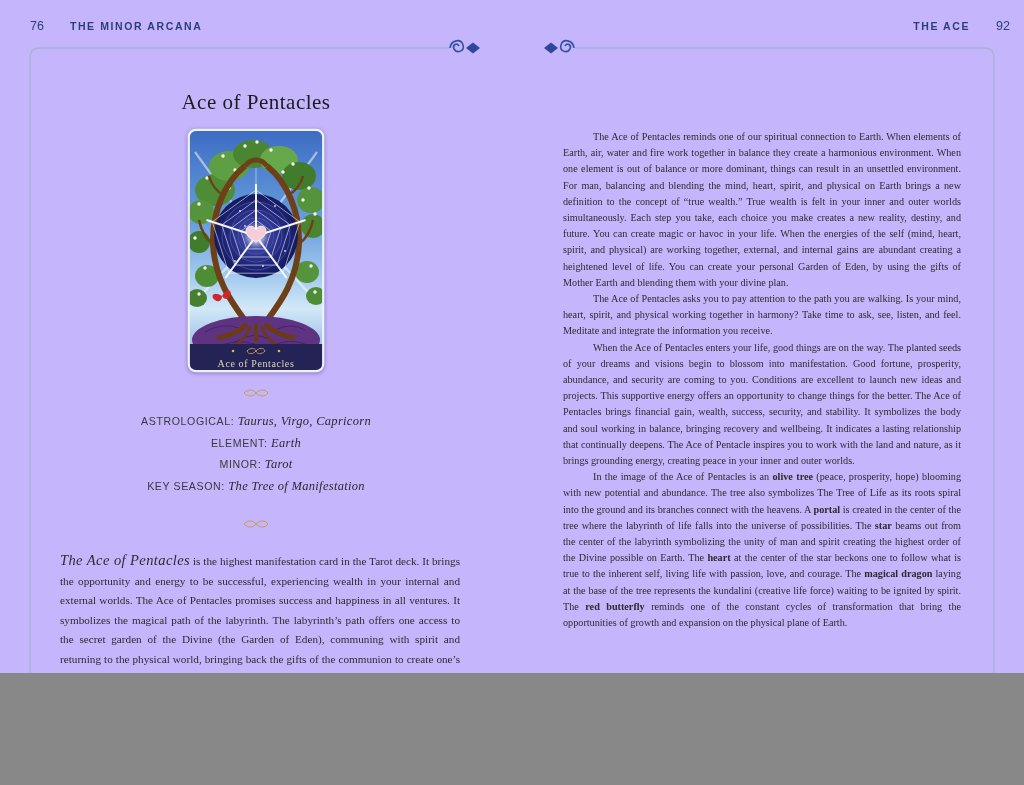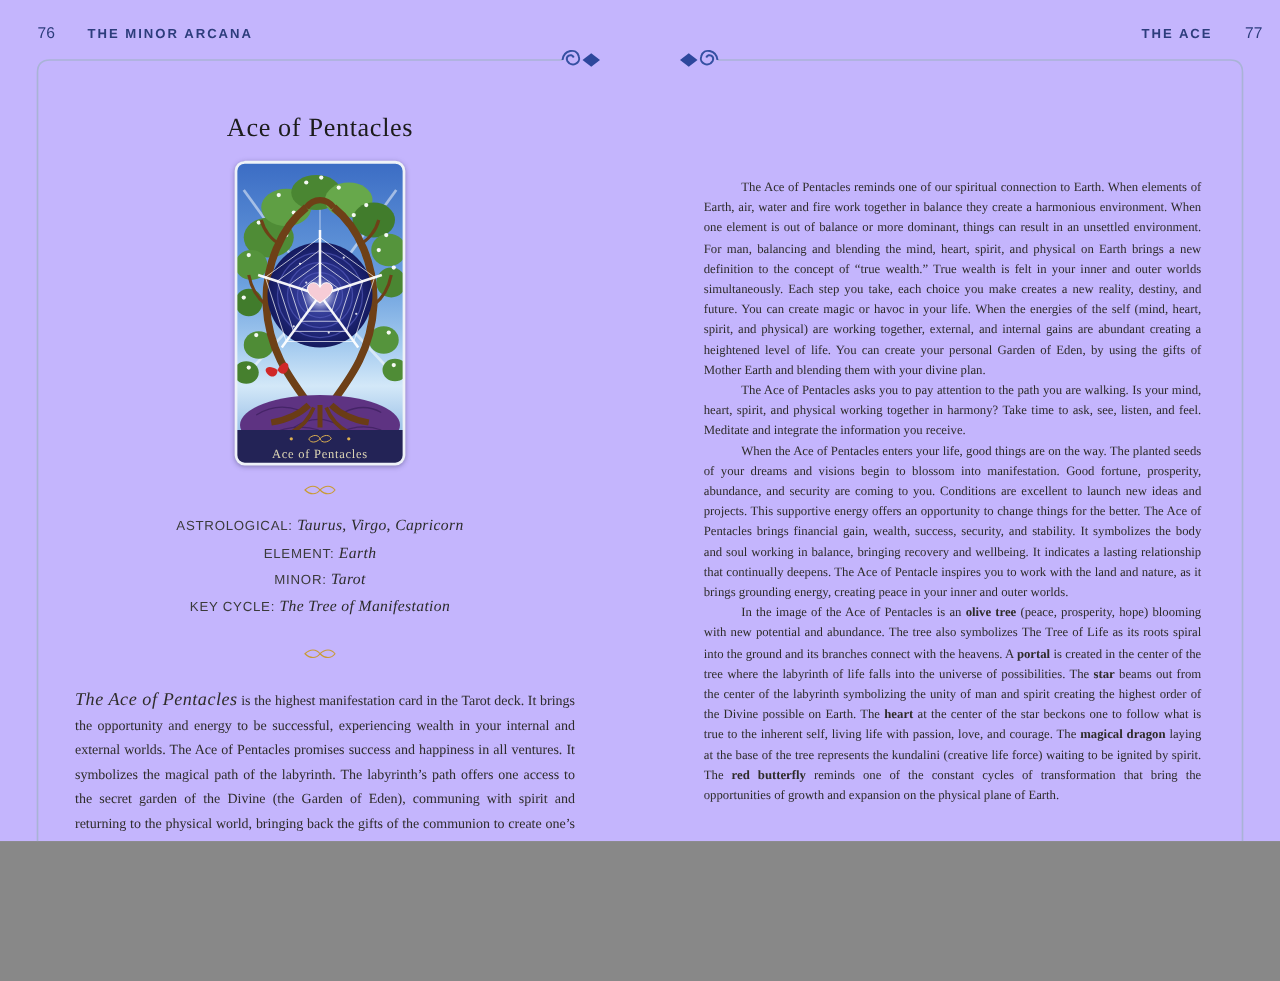--- a/index.html
+++ b/index.html
@@ -27,21 +27,21 @@
   #divider-bottom{top:516px;}
   #attr-block{position:absolute;left:66px;top:410px;width:380px;text-align:center;}
   .attr-line{line-height:19.5px;}
   .attr-label{font-family:"Liberation Sans",sans-serif;font-size:10.6px;
     letter-spacing:.6px;color:#3a3a3a;}
   .attr-value{font-style:italic;font-size:12.5px;color:#2b2b2b;letter-spacing:.3px;}
   #left-body{position:absolute;left:60px;top:551px;width:400px;
     font-size:11.2px;line-height:19.6px;text-align:justify;color:#2e2c2a;}
   #left-body .lead{font-style:italic;font-size:14.5px;letter-spacing:.4px;}
   
-  #right-body{position:absolute;left:563px;top:143px;width:398px;
+  #right-body{position:absolute;left:563px;top:129px;width:398px;
     font-size:10.2px;line-height:16.2px;text-align:justify;color:#2e2c2a;}
   #right-body p{margin:0;text-indent:30px;}
   .bold{font-weight:bold;}
   
   #footer-ornament{position:absolute;left:427px;top:688px;width:170px;height:97px;}
 </style>
 </head>
 <body>
 
 <div id="canvas">
@@ -70,21 +70,21 @@
       <path d="M994,712 c-4,9 -15,8 -14,1 c0.7,-4.5 6.5,-4 5.2,0.5"></path>
       <path d="M994,712 c4,9 15,8 14,1 c-0.7,-4.5 -6.5,-4 -5.2,0.5"></path>
       <polygon points="994,726 999.4,731.8 994,737.6 988.6,731.8" fill="#2e479c" stroke="none"></polygon>
     </g>
   </svg>
 
   <div class="runhead" id="head-left">
     <span class="pagenum">76</span><span>THE MINOR ARCANA</span>
   </div>
   <div class="runhead" id="head-right">
-    <span>THE ACE</span><span class="pagenum">77</span>
+    <span>THE ACE</span><span class="pagenum">92</span>
   </div>
 
   <div id="card-title">Ace of Pentacles</div>
 
   <div id="card-art">
     <svg width="142" height="249" viewBox="0 0 142 249">
       <defs>
         <linearGradient id="sky" x1="0" y1="0" x2="0" y2="1">
           <stop offset="0" stop-color="#3b6cc4"></stop>
             <stop offset="0.40" stop-color="#6ba0de"></stop>
@@ -253,21 +253,21 @@
       <line x1="2" y1="6" x2="46" y2="6" stroke="url(#dg1)" stroke-width="1"></line>
       <line x1="74" y1="6" x2="118" y2="6" stroke="url(#dg1)" stroke-width="1"></line>
       <path d="M48,6 c4,-4 9,-4 12,0 c-3,4 -8,4 -12,0 Z M60,6 c4,-4 9,-4 12,0 c-3,4 -8,4 -12,0 Z" stroke="#c99b33" stroke-width="0.9" fill="none"></path>
     </svg>
   </div>
 
   <div id="attr-block">
       <div class="attr-line"><span class="attr-label">ASTROLOGICAL: </span><span class="attr-value">Taurus, Virgo, Capricorn</span></div>
       <div class="attr-line"><span class="attr-label">ELEMENT: </span><span class="attr-value">Earth</span></div>
       <div class="attr-line"><span class="attr-label">MINOR: </span><span class="attr-value">Tarot</span></div>
-      <div class="attr-line"><span class="attr-label">KEY CYCLE: </span><span class="attr-value">The Tree of Manifestation</span></div>
+      <div class="attr-line"><span class="attr-label">KEY SEASON: </span><span class="attr-value">The Tree of Manifestation</span></div>
     </div>
 
   <div class="gold-divider" id="divider-bottom">
     <svg width="120" height="12" viewBox="0 0 120 12">
       <defs>
           <linearGradient id="dg2" x1="0" y1="0" x2="1" y2="0">
         <stop offset="0" stop-color="rgba(201,155,51,0)"></stop>
             <stop offset="0.25" stop-color="#c99b33"></stop>
         <stop offset="0.75" stop-color="#c99b33"></stop>
             <stop offset="1" stop-color="rgba(201,155,51,0)"></stop>

